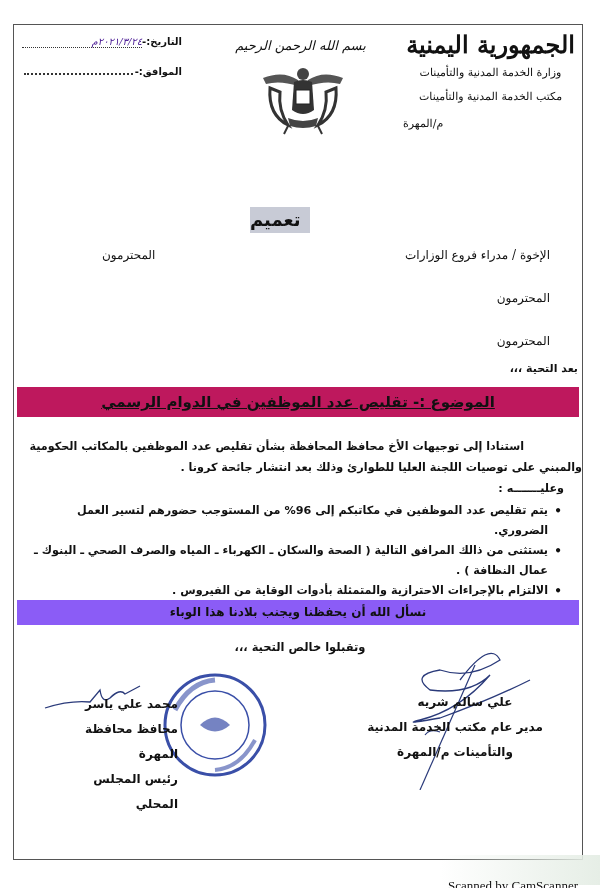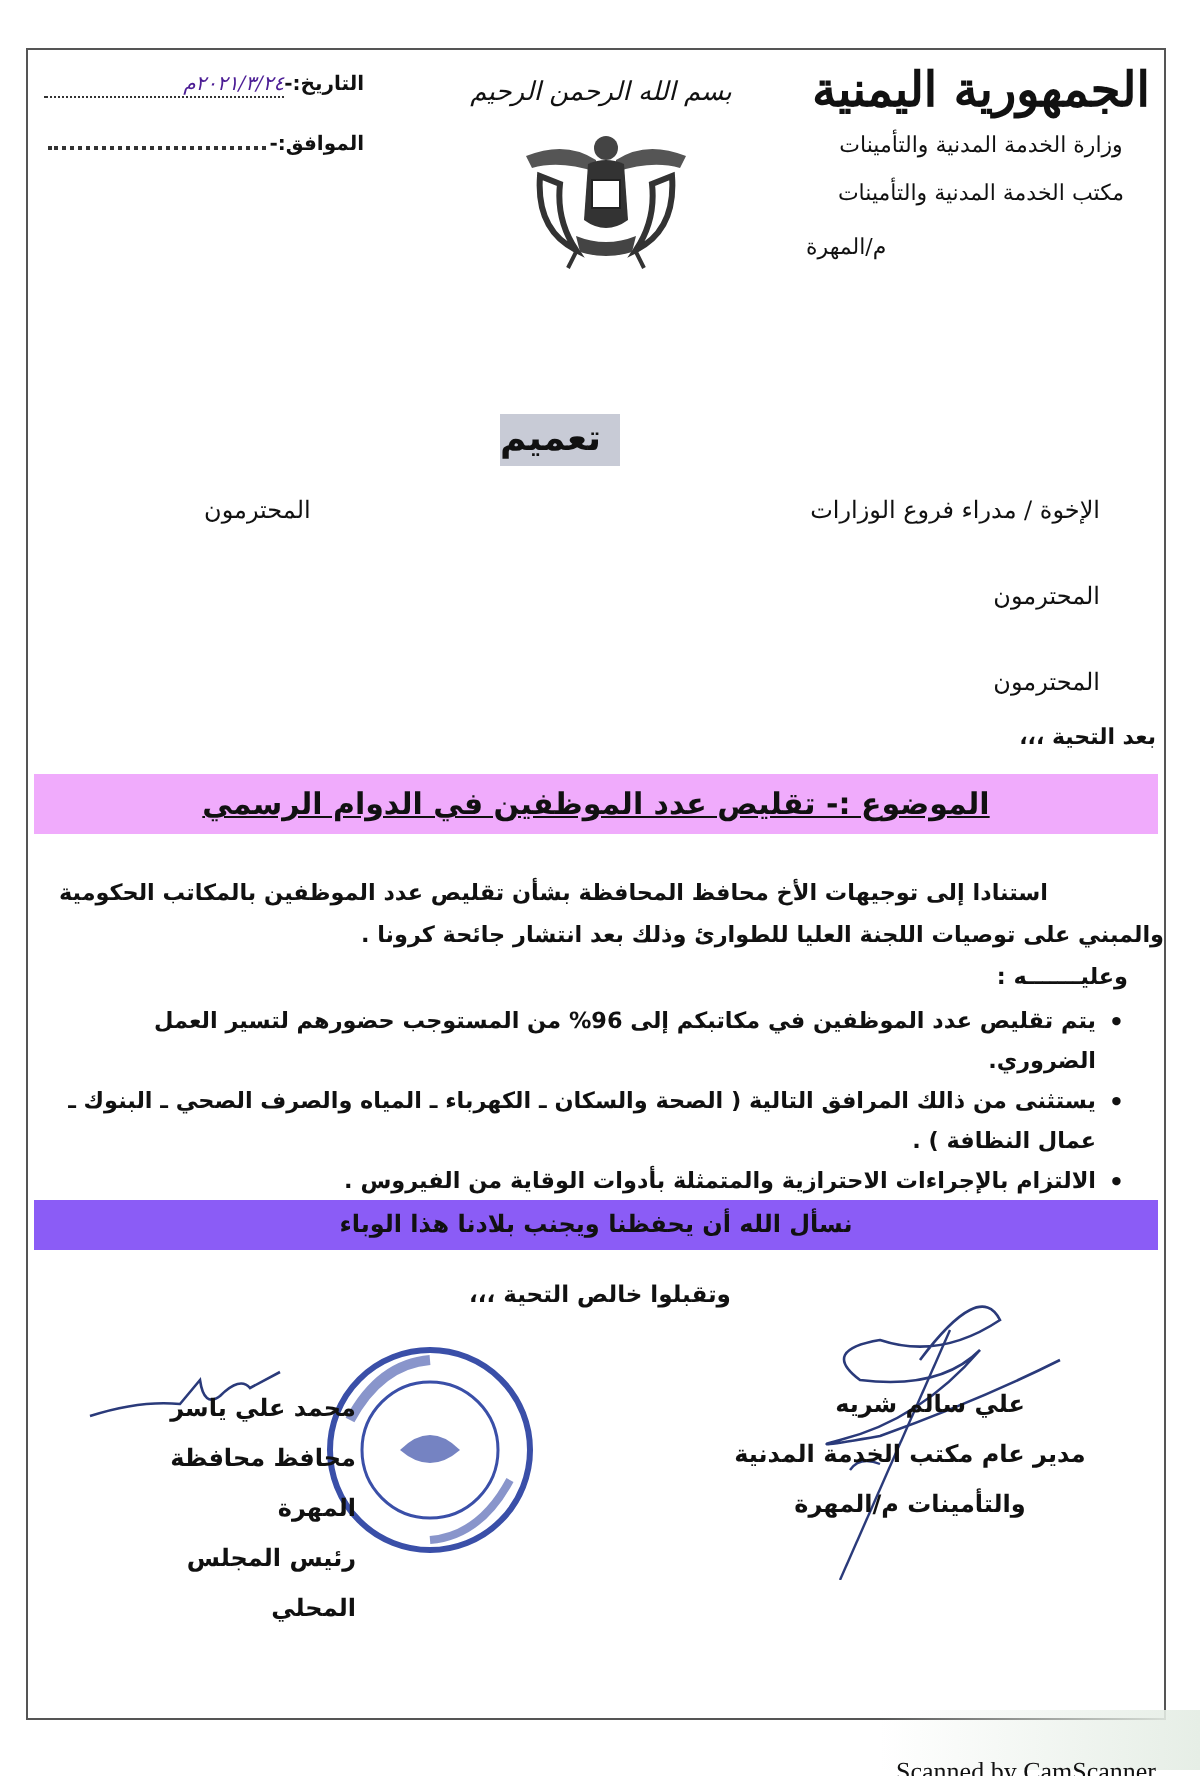--- a/index.html
+++ b/index.html
@@ -36,21 +36,21 @@
     font-weight:bold; font-size:18px; text-align:left; line-height:26px;margin-top:20px;
   }
 
   .addressees { left:80px; top:233px; width:470px; font-family:"DejaVu Serif", serif; font-size:12px; }
   .addr-row { display:flex; flex-direction:row-reverse; justify-content:space-between; height:43px; align-items:center; }
   .addr-row .honor { padding-left:22px; }
 
   .greeting { right:22px; top:362px; font-size:11px; font-weight:bold; }
 
   .subject-bar {
-    left:17px; top:387px; width:562px; height:30px; background:#f0abfc;
+    left:17px; top:387px; width:562px; height:30px; background:#be185d;
     text-align:center; line-height:30px; font-weight:bold; font-size:15px;
   }
   .subject-bar span { text-decoration:underline; }
 
   .body-text { left:24px; top:436px; width:558px; font-size:11.2px; font-weight:bold; line-height:21px; }
   .body-text p { margin:0; }
   .body-text .indent { padding-right:58px; }
   .body-text .aleih { padding-right:18px; }
   .bullets { margin:2px 0 0 0; padding:0 20px 0 0; list-style:none; }
   .bullets li { position:relative; padding-right:14px; line-height:20px; }

